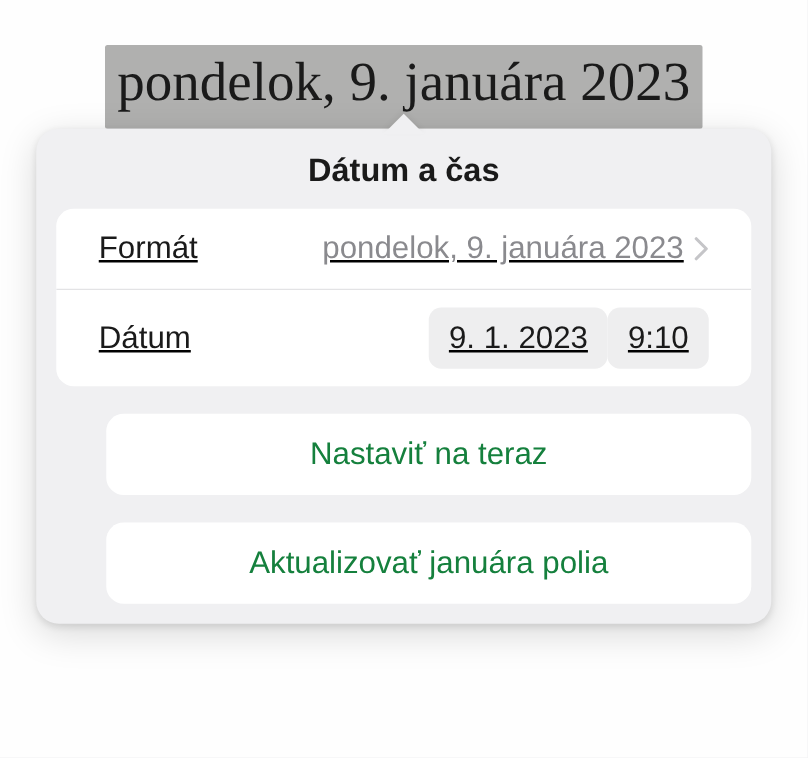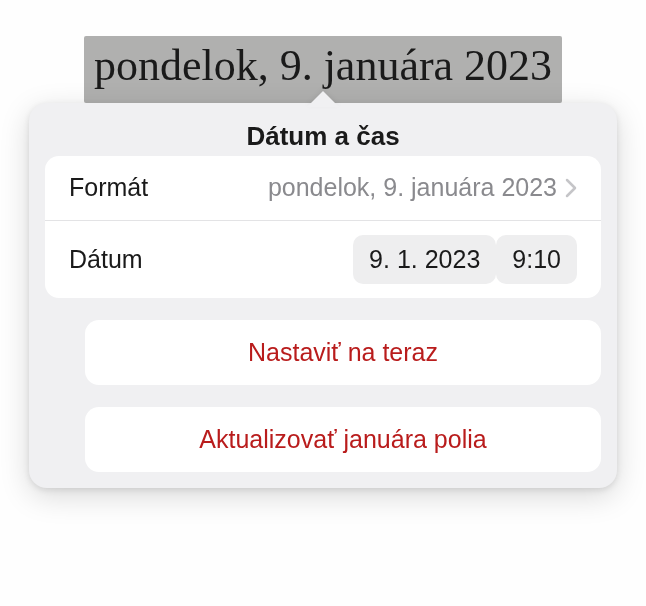--- a/index.html
+++ b/index.html
@@ -47,33 +47,34 @@
       background: #f0f0f2;
       border-radius: 18px;
       padding: 18px 16px 16px 16px;
       box-shadow: 0 8px 30px rgba(0,0,0,0.15), 0 2px 6px rgba(0,0,0,0.1);
     }
     .popover-title {
       text-align: center;
       font-size: 26px;
       font-weight: 600;
       color: #1a1a1a;
-      margin-bottom: 4px;
+      margin-bottom: 15px;
     }
     .group {
       background: #ffffff;
       border-radius: 14px;
       overflow: hidden;
       margin-bottom: 22px;
     }
     .row {
       display: flex;
       align-items: center;
-      padding: 14px 24px;
+      padding: 14px 34px;
       min-height: 64px;
+      text-decoration: underline;
     }
     .row + .row {
       border-top: 1px solid #e3e3e5;
     }
     .row-label {
       font-size: 25px;
       color: #1a1a1a;
       flex: 0 0 auto;
     }
     .row-value {
@@ -104,21 +105,21 @@
       border-radius: 10px;
       padding: 10px 16px;
       font-size: 25px;
       color: #1a1a1a;
     }
     .action-btn {
       background: #ffffff;
       border-radius: 14px;
       text-align: center;
       font-size: 25px;
-      color: #b91c1c;
+      color: #15803d;
       padding: 18px 0;
       margin-bottom: 22px;
       cursor: pointer;
       margin-left: 40px;
     }
     .action-btn:last-child {
       margin-bottom: 0;
     }
   </style>
 </head>

